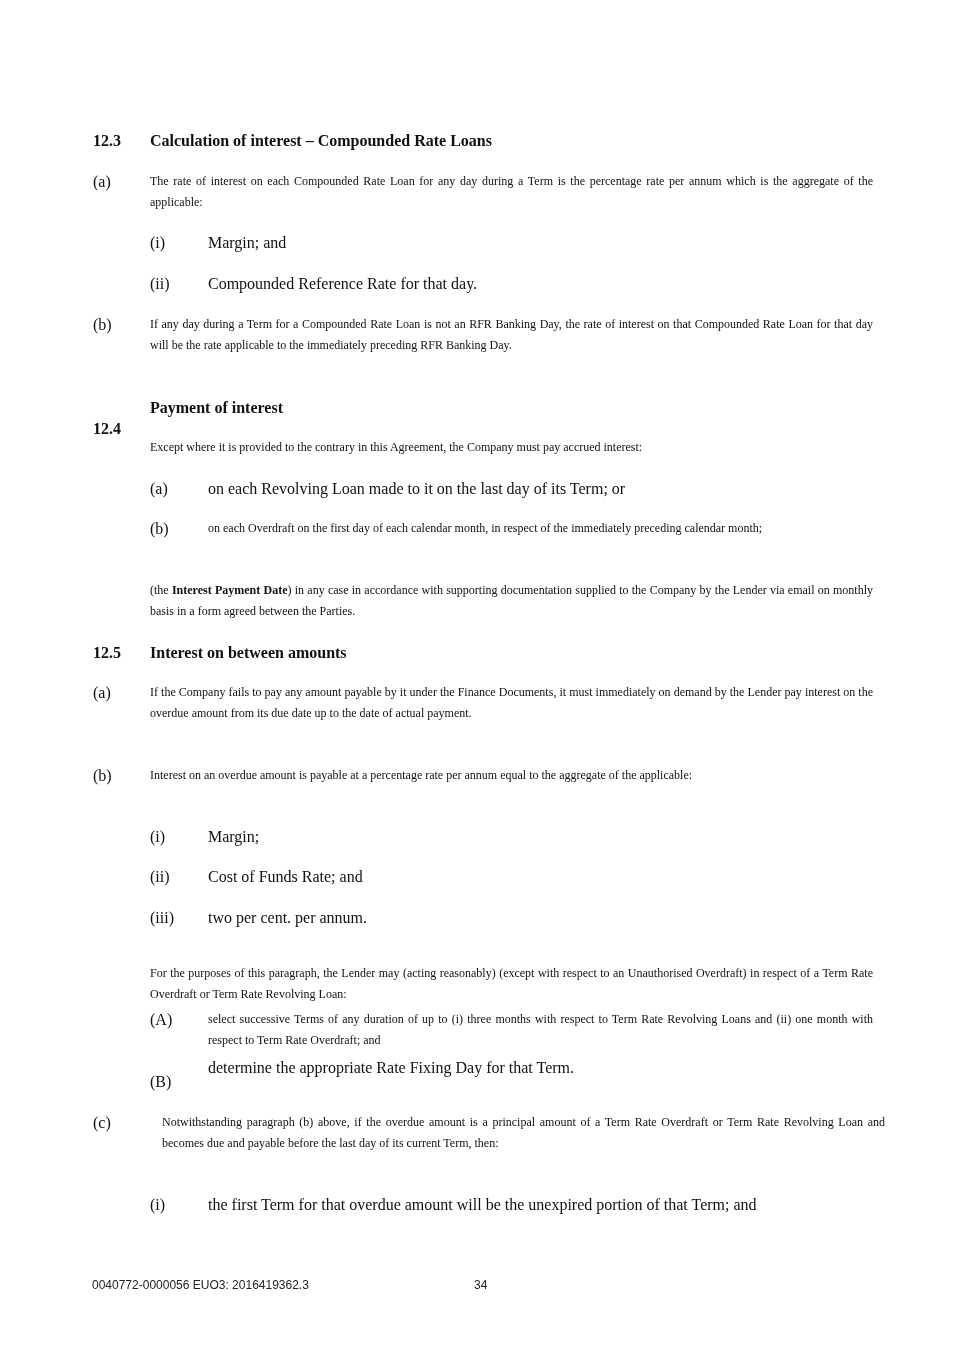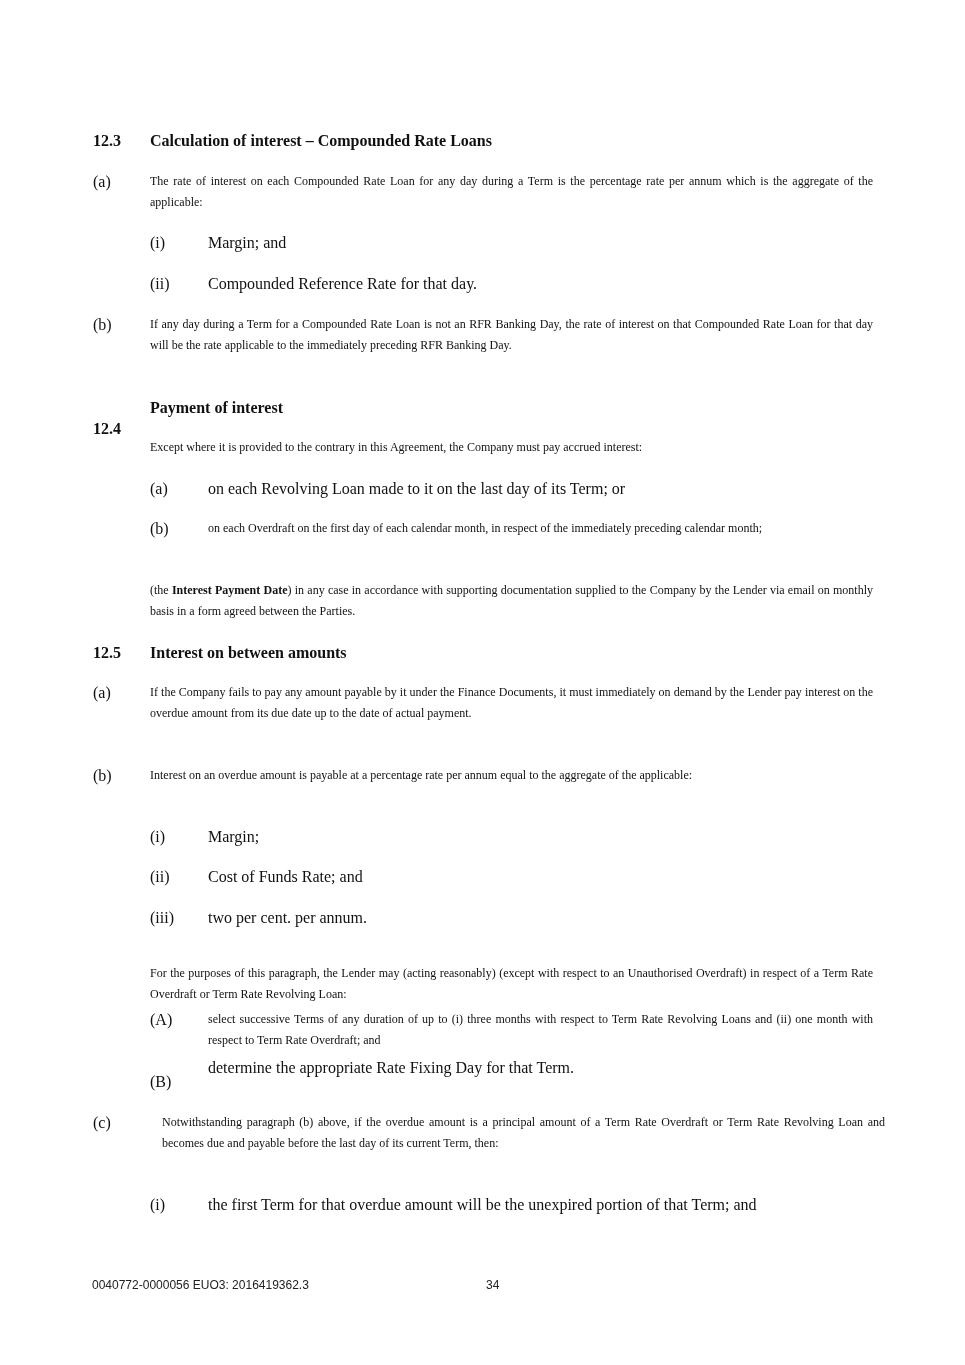--- a/index.html
+++ b/index.html
@@ -71,14 +71,14 @@
   <div class="num" style="left:150px; top:1071px;">(B)</div>
   <div class="line" style="left:208px; top:1057px;">determine the appropriate Rate Fixing Day for that Term.</div>
 
   <div class="num" style="left:93px; top:1112px;">(c)</div>
   <div class="blk" style="left:150px; top:1112px; width:723px;margin-left:12px;">Notwithstanding paragraph (b) above, if the overdue amount is a principal amount of a Term Rate Overdraft or Term Rate Revolving Loan and becomes due and payable before the last day of its current Term, then:</div>
 
   <div class="num" style="left:150px; top:1194px;">(i)</div>
   <div class="line" style="left:208px; top:1194px;">the first Term for that overdue amount will be the unexpired portion of that Term; and</div>
 
   <div class="footer" style="left:92px; top:1278px;">0040772-0000056 EUO3: 2016419362.3</div>
-  <div class="footer" style="left:486px; top:1278px;">34</div>
+  <div class="footer" style="left:474px; top:1278px;">34</div>
 </div>
 
 </body></html>

